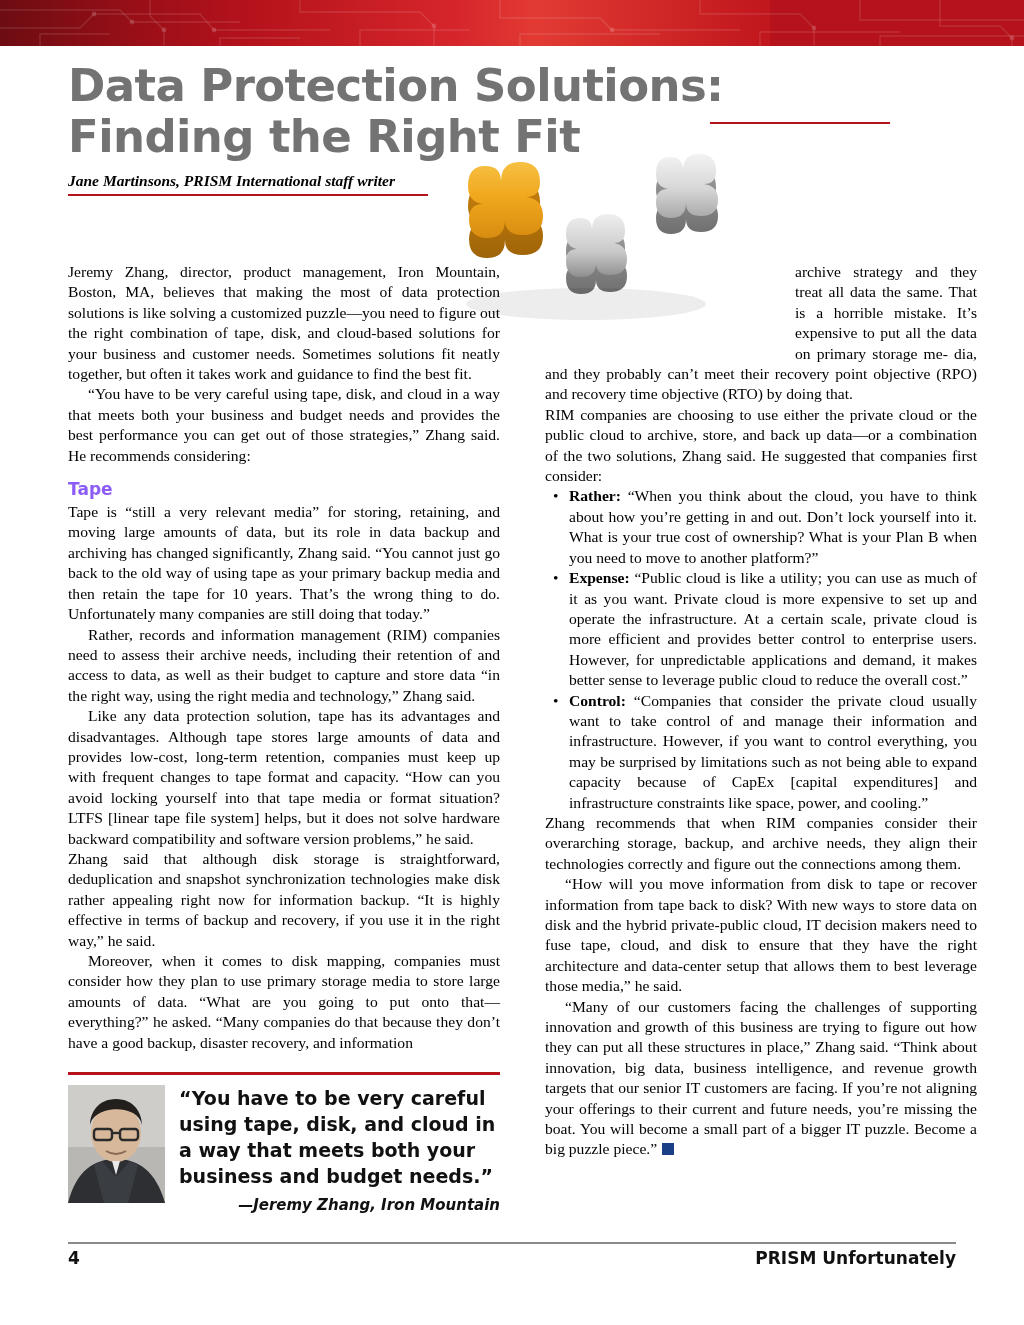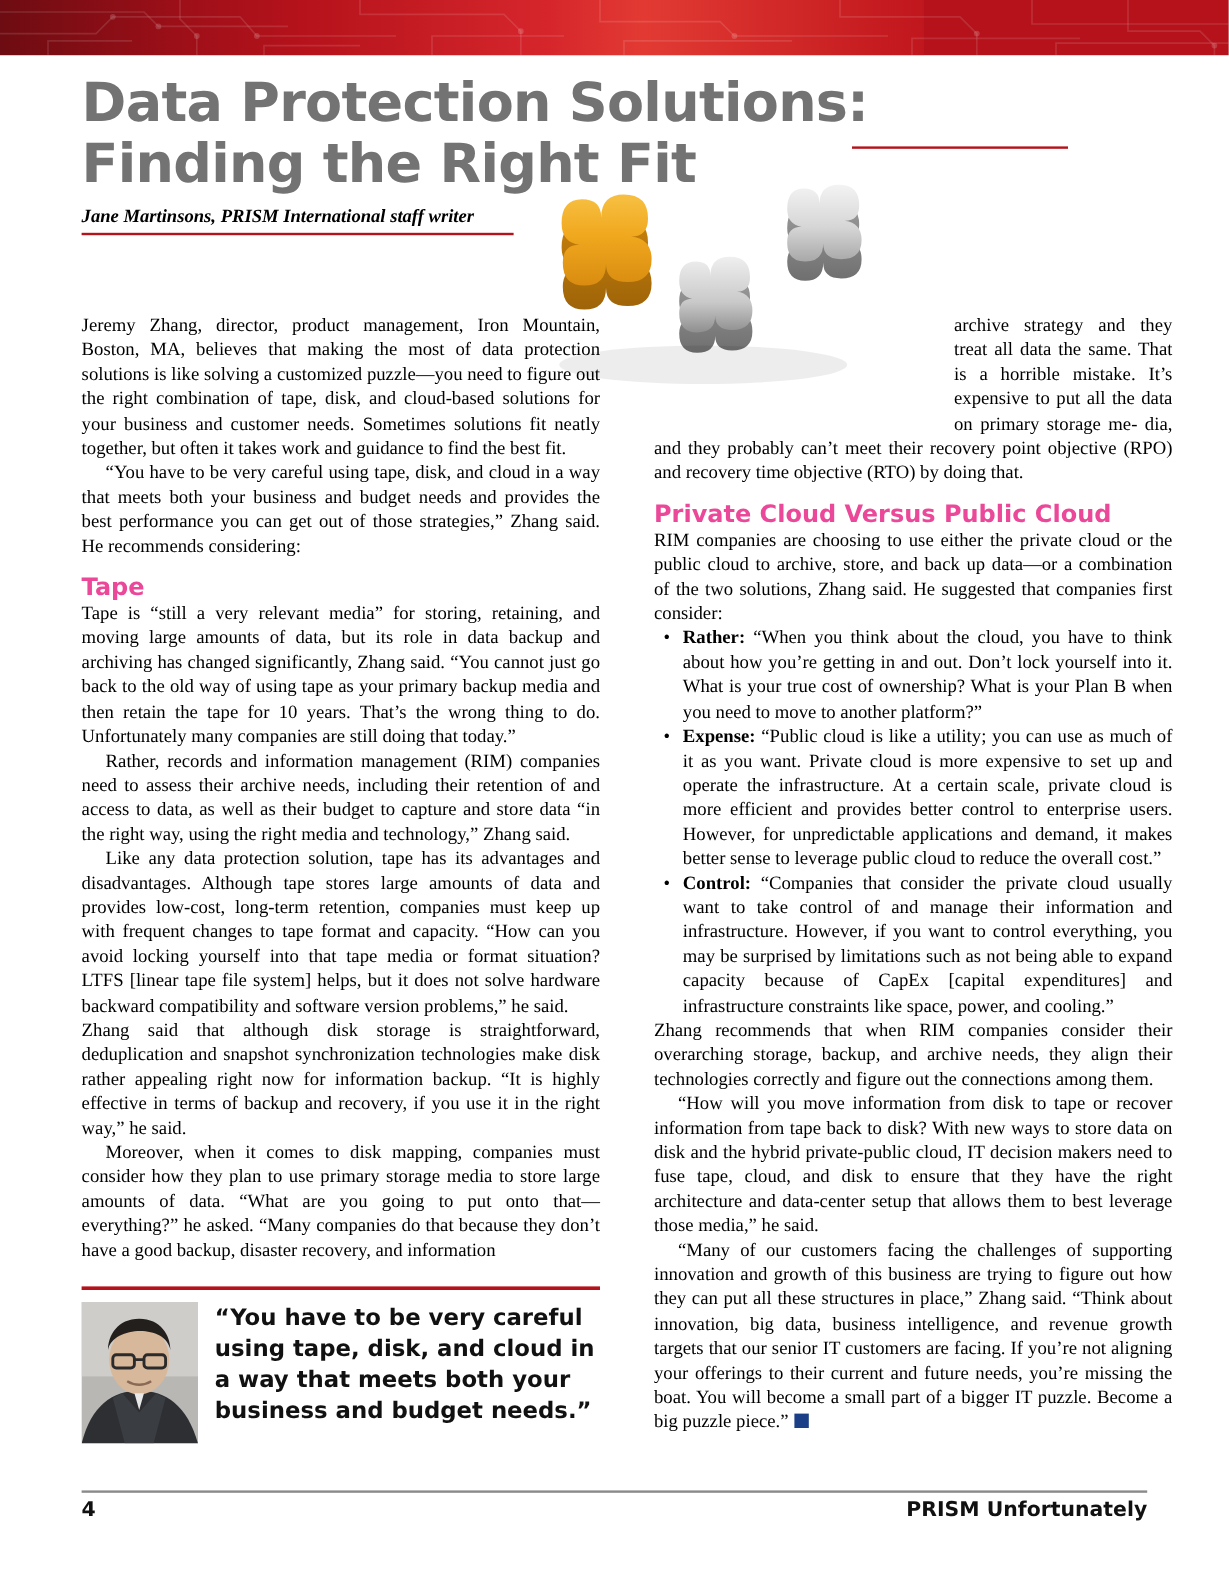--- a/index.html
+++ b/index.html
@@ -120,22 +120,22 @@
     font-family: "Liberation Serif", serif;
   }
   .col-left { position: absolute; left: 0; top: 0; }
   .col-right { position: absolute; left: 477px; top: 0; }
 
   .col p { margin: 0 0 0 0; text-indent: 0; }
   .col p.indent { text-indent: 20px; }
   .sec-head {
     font-family: "DejaVu Sans", sans-serif;
     font-weight: bold;
-    font-size: 20px;
-    color: #ec4899;
+    font-size: 17px;
+    color: #8b5cf6;
     margin: 13px 0 2px 0;
     line-height: 21px;
   }
 
   
   .wrap-shape {
     float: left;
     width: 250px;
     height: 88px;
     shape-outside: none;
@@ -332,21 +332,20 @@
     </div>
 
     <div class="col col-right">
       <div style="overflow:hidden;">
         <div class="wrap-shape"></div>
         <p style="text-align:justify;">
           <span>archive strategy and they treat all data the same. That is a horrible mistake. It’s expensive to put all the data on primary storage me-</span>
           <span>dia, and they probably can’t meet their recovery point objective (RPO) and recovery time objective (RTO) by doing that.</span>
         </p>
       </div>
-      <h2 class="sec-head">Private Cloud Versus Public Cloud</h2>
       <p>RIM companies are choosing to use either the private cloud or the public cloud to archive, store, and back up data—or a combination of the two solutions, Zhang said. He suggested that companies first consider:</p>
       <ul class="bullets">
         <li>
           <span class="lead">Rather:</span><span> “When you think about the cloud, you have to think about how you’re getting in and out. Don’t lock yourself into it. What is your true cost of ownership? What is your Plan B when you need to move to another platform?”</span>
         </li>
         <li>
           <span class="lead">Expense:</span><span> “Public cloud is like a utility; you can use as much of it as you want. Private cloud is more expensive to set up and operate the infrastructure. At a certain scale, private cloud is more efficient and provides better control to enterprise users. However, for unpredictable applications and demand, it makes better sense to leverage public cloud to reduce the overall cost.”</span>
         </li>
         <li>
           <span class="lead">Control:</span><span> “Companies that consider the private cloud usually want to take control of and manage their information and infrastructure. However, if you want to control everything, you may be surprised by limitations such as not being able to expand capacity because of CapEx [capital expenditures] and infrastructure constraints like space, power, and cooling.”</span>
@@ -371,20 +370,21 @@
           <rect x="26" y="44" width="18" height="11" rx="3" fill="none" stroke="#2b2b2b" stroke-width="2.4"></rect>
           <rect x="52" y="44" width="18" height="11" rx="3" fill="none" stroke="#2b2b2b" stroke-width="2.4"></rect>
           <line x1="44" y1="48" x2="52" y2="48" stroke="#2b2b2b" stroke-width="2.4"></line>
           <path d="M38 66 Q48 72 58 66" stroke="#8a6a55" stroke-width="2" fill="none"></path>
           <path d="M34 76 L48 92 L62 76 L70 80 L60 118 L36 118 L26 80 Z" fill="#3a3d42"></path>
           <path d="M44 76 L48 90 L52 76 Z" fill="#e9e9e9"></path>
         </svg>
       </div>
       <div class="pq-content" style="flex:1;">
         <div class="pq-text">“You have to be very careful using tape, disk, and cloud in a way that meets both your business and budget needs.”</div>
+        <div class="pq-attrib">—Jeremy Zhang, Iron Mountain</div>
       </div>
     </div>
   </div>
 
   <div class="footer-rule"></div>
   <div class="footer">
     <div>4</div>
     <div>PRISM Unfortunately</div>
   </div>
 

